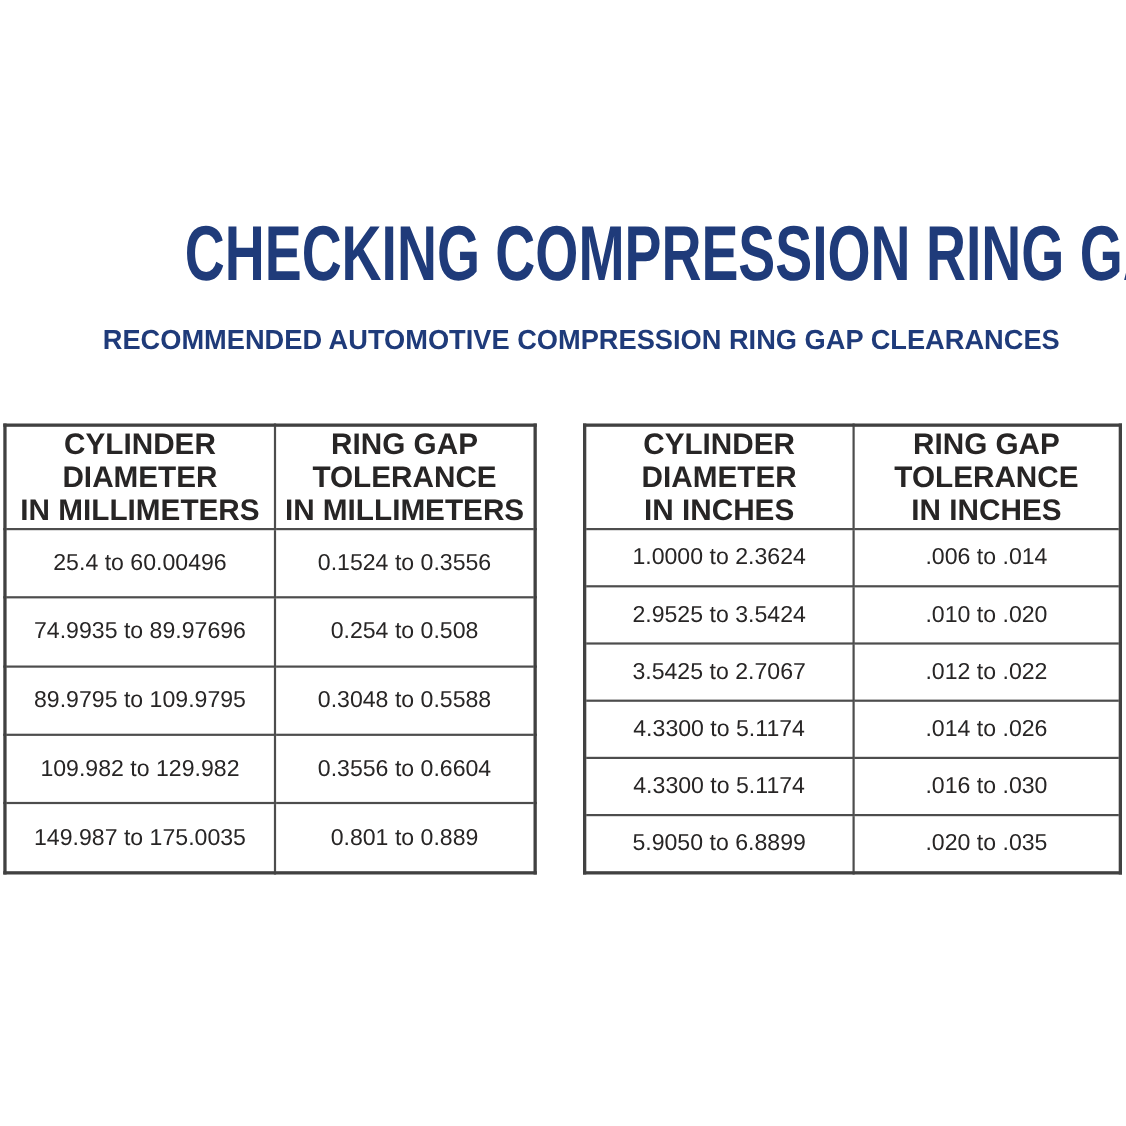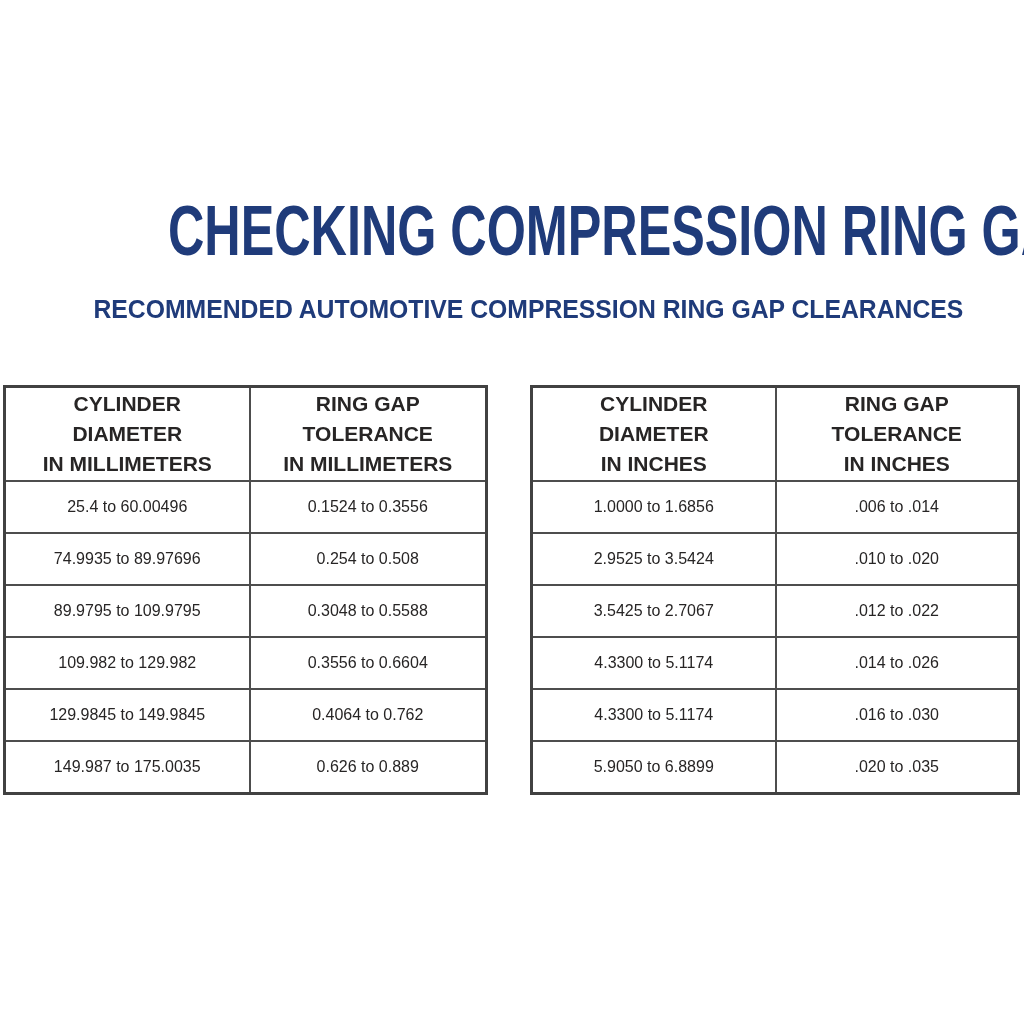--- a/index.html
+++ b/index.html
@@ -63,34 +63,34 @@
   table.spec.t-mm   { left: 3px;   width: 482px; }
   table.spec.t-inch { left: 530px; width: 487px; }
   table.spec, table.spec th, table.spec td {
     border: 2px solid #4d4d4d;
   }
   table.spec { border-width: 3px; border-color: #414141; }
   table.spec th {
     height: 92px;
     vertical-align: middle;
     text-align: center;
-    font-size: 21px;
+    font-size: 27px;
     font-weight: bold;
     color: #272525;
     padding: 0;
   }
   table.spec th .hline {
     display: block;
     line-height: 30px;
   }
   table.spec td {
     height: 35px;
     vertical-align: middle;
     text-align: center;
-    font-size: 16px;
+    font-size: 21px;
     font-weight: normal;
     color: #272525;
     padding: 0;
   }
 </style>
 </head>
 <body>
 
 <div class="page">
 
@@ -132,26 +132,22 @@
         </tr>
         <tr>
           <td>89.9795 to 109.9795</td>
           <td>0.3048 to 0.5588</td>
         </tr>
         <tr>
           <td>109.982 to 129.982</td>
           <td>0.3556 to 0.6604</td>
         </tr>
         <tr>
-          <td>129.9845 to 149.9845</td>
-          <td>0.4064 to 0.762</td>
-        </tr>
-        <tr>
           <td>149.987 to 175.0035</td>
-          <td>0.626 to 0.889</td>
+          <td>0.801 to 0.889</td>
         </tr>
       </tbody>
     </table>
 
   <table class="spec t-inch">
     <colgroup>
       <col style="width:244px">
       <col style="width:243px">
     </colgroup>
   <thead>
@@ -163,21 +159,21 @@
           </th>
           <th>
             <span class="hline">RING GAP</span>
             <span class="hline">TOLERANCE</span>
             <span class="hline">IN INCHES</span>
           </th>
         </tr>
       </thead>
       <tbody>
         <tr>
-          <td>1.0000 to 1.6856</td>
+          <td>1.0000 to 2.3624</td>
           <td>.006 to .014</td>
         </tr>
         <tr>
           <td>2.9525 to 3.5424</td>
           <td>.010 to .020</td>
         </tr>
         <tr>
           <td>3.5425 to 2.7067</td>
           <td>.012 to .022</td>
         </tr>

